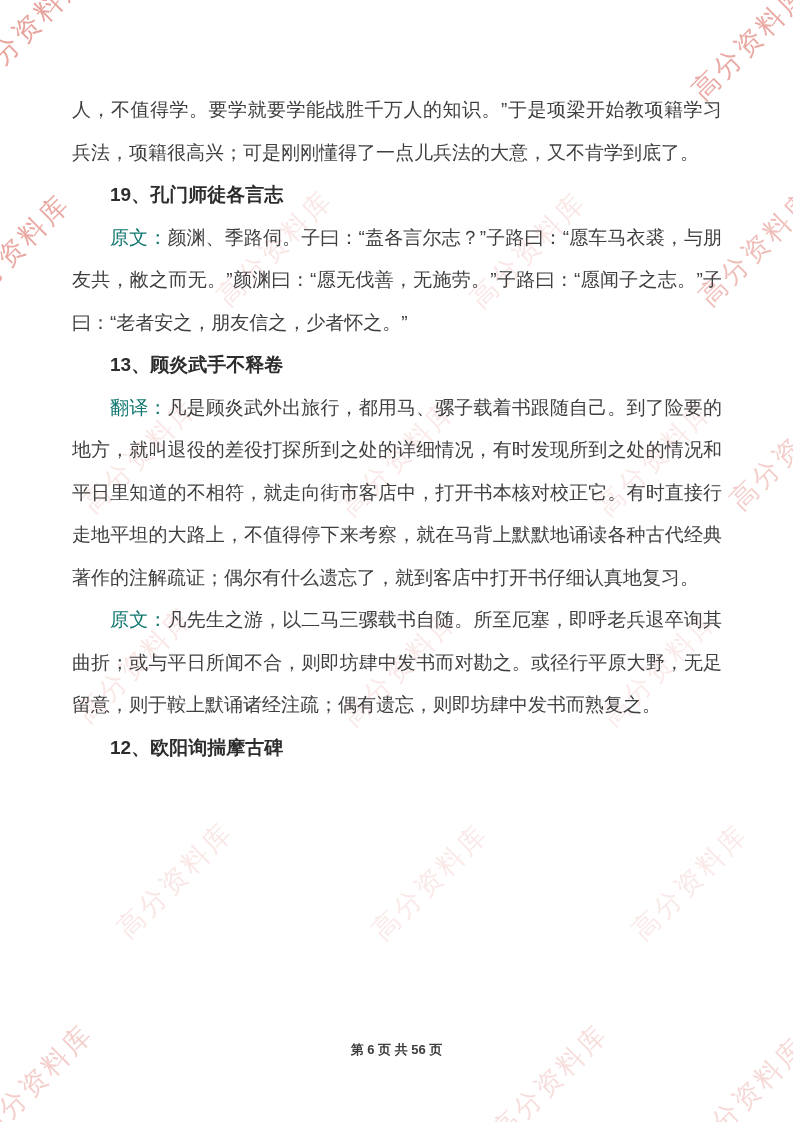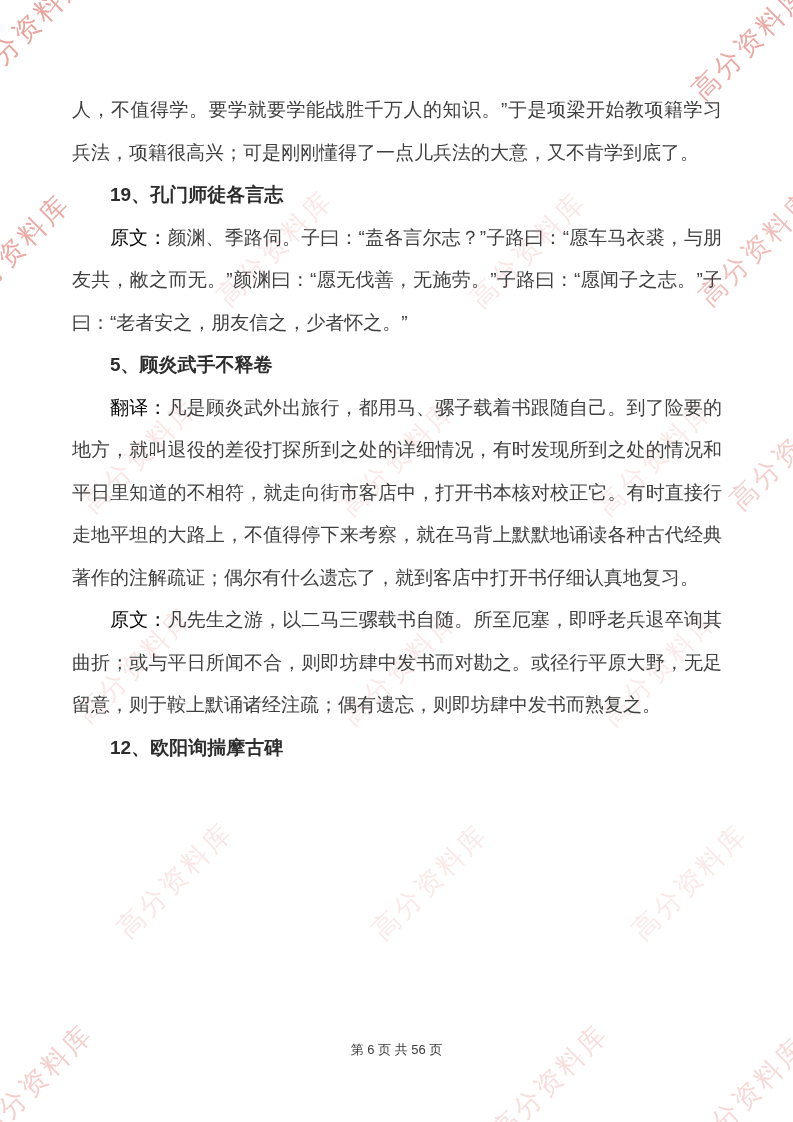--- a/index.html
+++ b/index.html
@@ -46,31 +46,32 @@
     word-break: break-all;
   }
   .para.body-continuation {
     text-indent: 0;
   }
   .para.heading {
     font-weight: bold;
     color: #2d2d2d;
   }
   .label {
-    color: #000000;
+    color: #0f766e;
   }
   .footer {
     position: absolute;
     left: 0;
     right: 0;
     top: 1041px;
     text-align: center;
     font-size: 13px;
     color: #3d3d3d;
     z-index: 1;
+    font-weight: bold;
   }
 </style>
 </head>
 <body>
 
 <div class="page">
   <div class="wm-layer">
       <span class="wm" style="left: 28px; top: 28px; color: rgb(229, 148, 141); opacity: 0.85;">高分资料库</span>
       <span class="wm" style="left: 750px; top: 42px; color: rgb(229, 148, 141); opacity: 0.8;">高分资料库</span>
       <span class="wm" style="left: 12px; top: 252px; color: rgb(229, 148, 141); opacity: 0.8;">高分资料库</span>
@@ -88,19 +89,19 @@
       <span class="wm" style="left: 430px; top: 882px; color: rgb(229, 148, 141); opacity: 0.2;">高分资料库</span>
       <span class="wm" style="left: 690px; top: 882px; color: rgb(229, 148, 141); opacity: 0.2;">高分资料库</span>
       <span class="wm" style="left: 35px; top: 1082px; color: rgb(229, 148, 141); opacity: 0.45;">高分资料库</span>
       <span class="wm" style="left: 550px; top: 1082px; color: rgb(229, 148, 141); opacity: 0.3;">高分资料库</span>
       <span class="wm" style="left: 748px; top: 1095px; color: rgb(229, 148, 141); opacity: 0.35;">高分资料库</span>
     </div>
   <div class="content">
       <p class="para body-continuation">人，不值得学。要学就要学能战胜千万人的知识。”于是项梁开始教项籍学习兵法，项籍很高兴；可是刚刚懂得了一点儿兵法的大意，又不肯学到底了。</p>
       <p class="para heading">19、孔门师徒各言志</p>
       <p class="para labeled"><span class="label">原文：</span>颜渊、季路伺。子曰：“盍各言尔志？”子路曰：“愿车马衣裘，与朋友共，敝之而无。”颜渊曰：“愿无伐善，无施劳。”子路曰：“愿闻子之志。”子曰：“老者安之，朋友信之，少者怀之。”</p>
-      <p class="para heading">5、顾炎武手不释卷</p>
+      <p class="para heading">13、顾炎武手不释卷</p>
       <p class="para labeled"><span class="label">翻译：</span>凡是顾炎武外出旅行，都用马、骡子载着书跟随自己。到了险要的地方，就叫退役的差役打探所到之处的详细情况，有时发现所到之处的情况和平日里知道的不相符，就走向街市客店中，打开书本核对校正它。有时直接行走地平坦的大路上，不值得停下来考察，就在马背上默默地诵读各种古代经典著作的注解疏证；偶尔有什么遗忘了，就到客店中打开书仔细认真地复习。</p>
       <p class="para labeled"><span class="label">原文：</span>凡先生之游，以二马三骡载书自随。所至厄塞，即呼老兵退卒询其曲折；或与平日所闻不合，则即坊肆中发书而对勘之。或径行平原大野，无足留意，则于鞍上默诵诸经注疏；偶有遗忘，则即坊肆中发书而熟复之。</p>
       <p class="para heading">12、欧阳询揣摩古碑</p>
     </div>
   <div class="footer">第 6 页 共 56 页</div>
 </div>
 
 </body></html>

